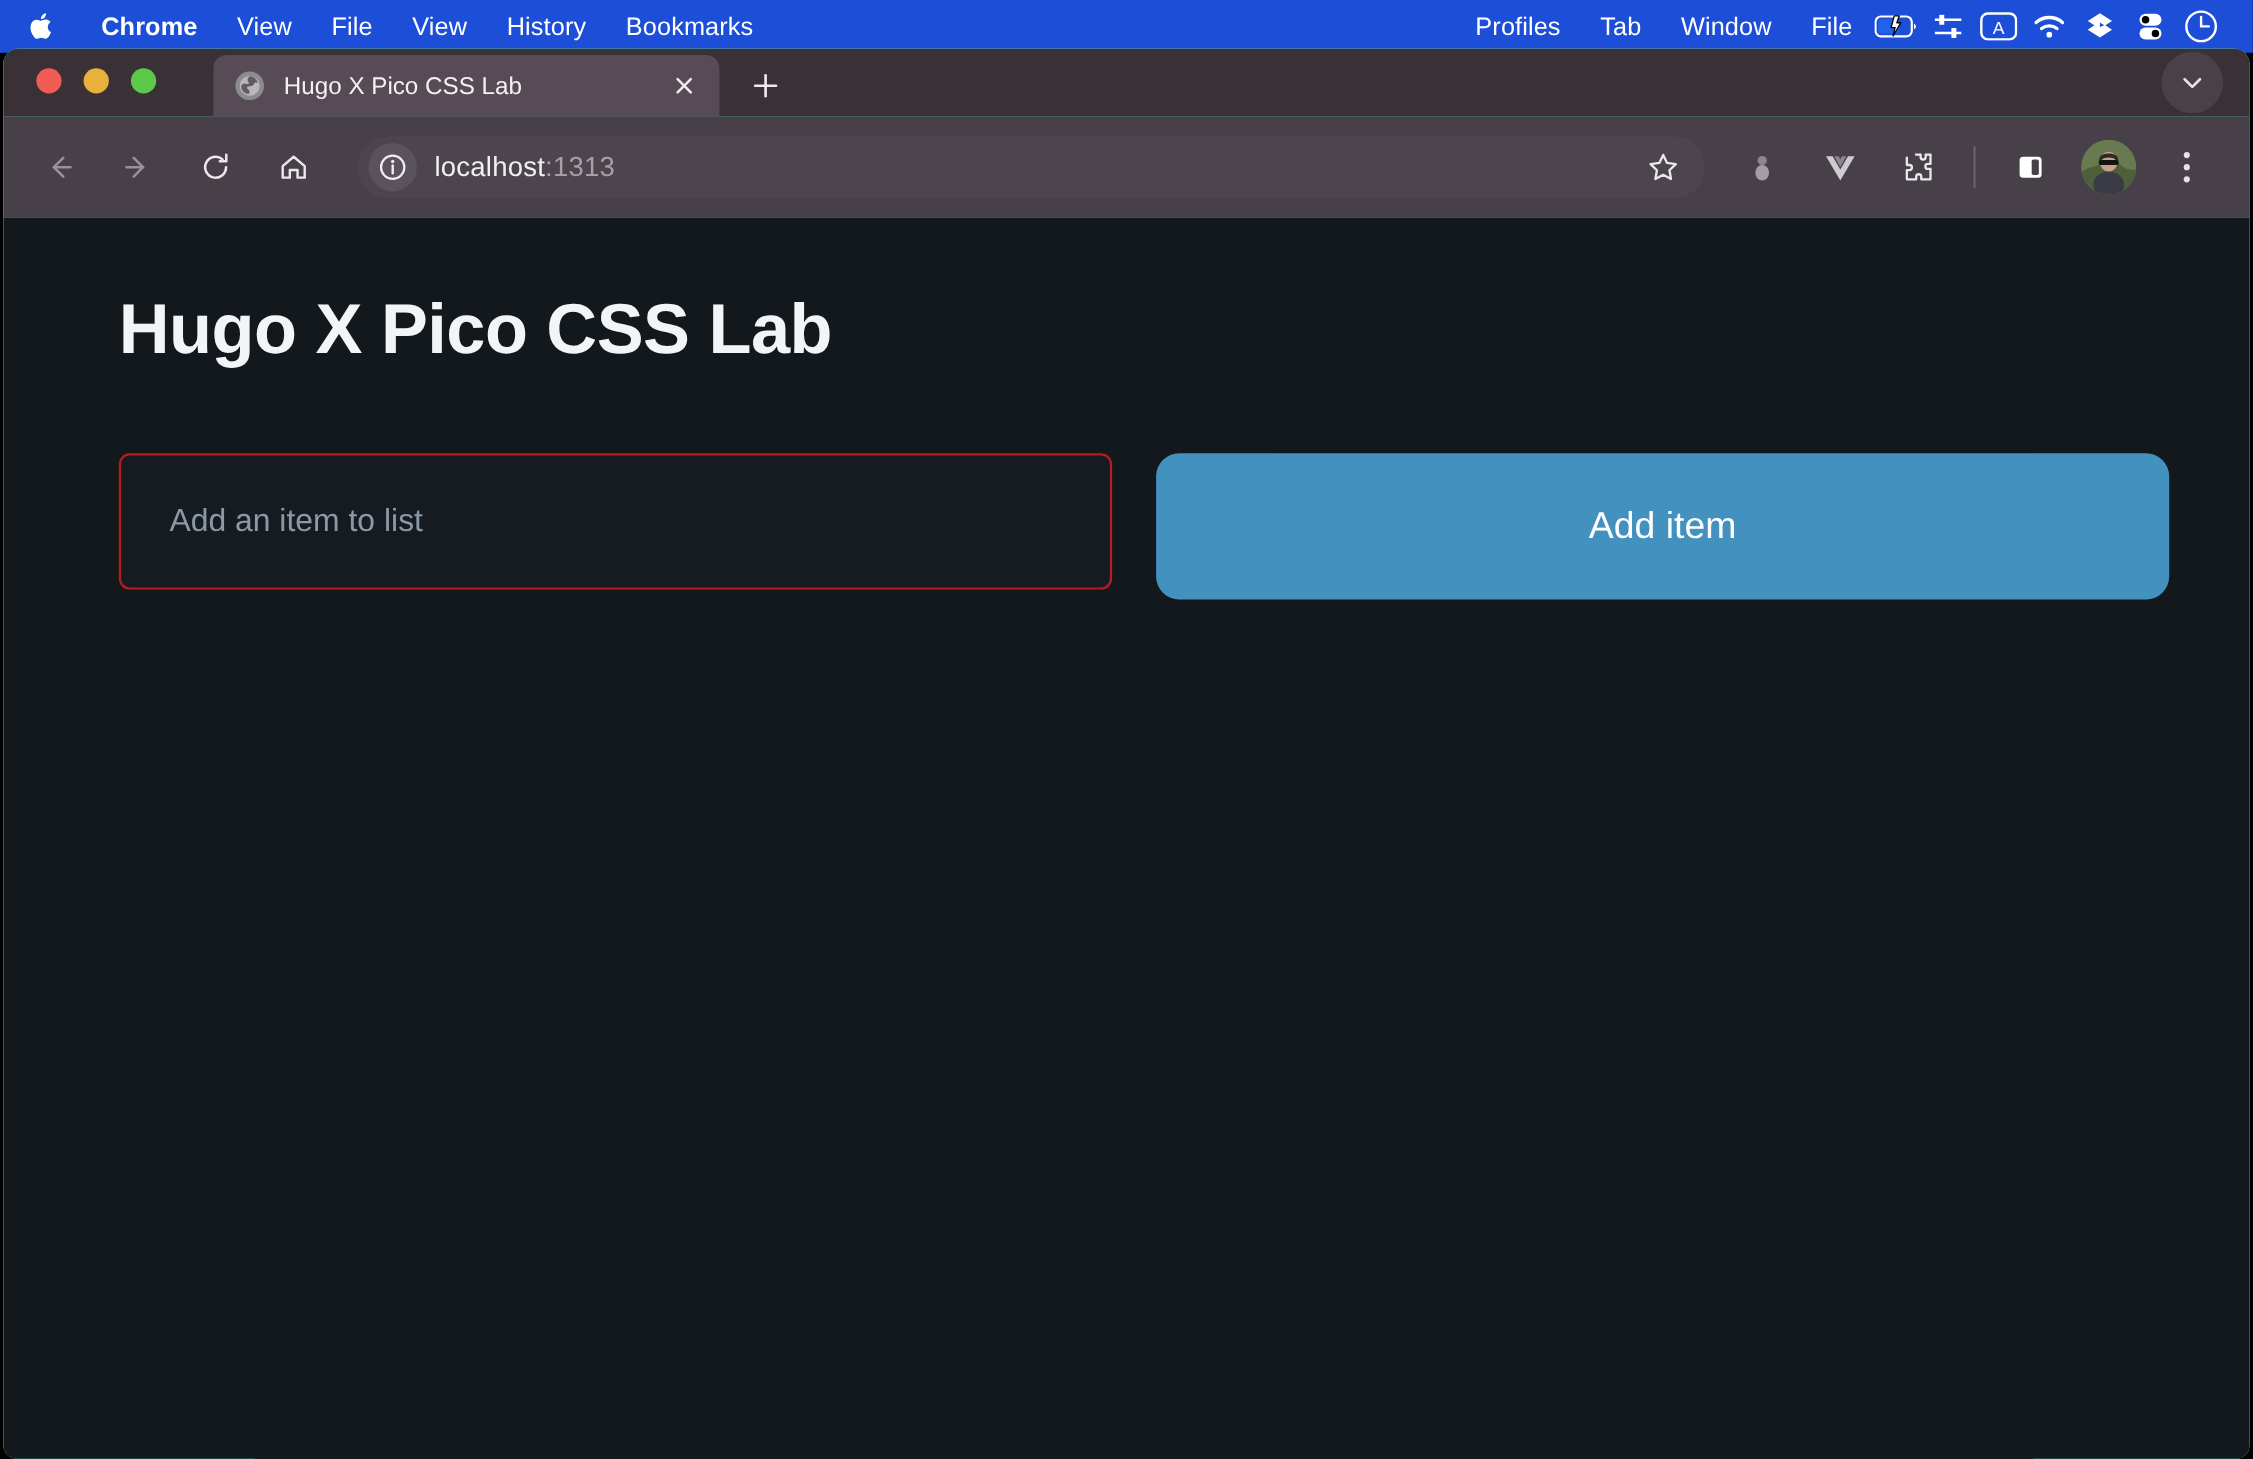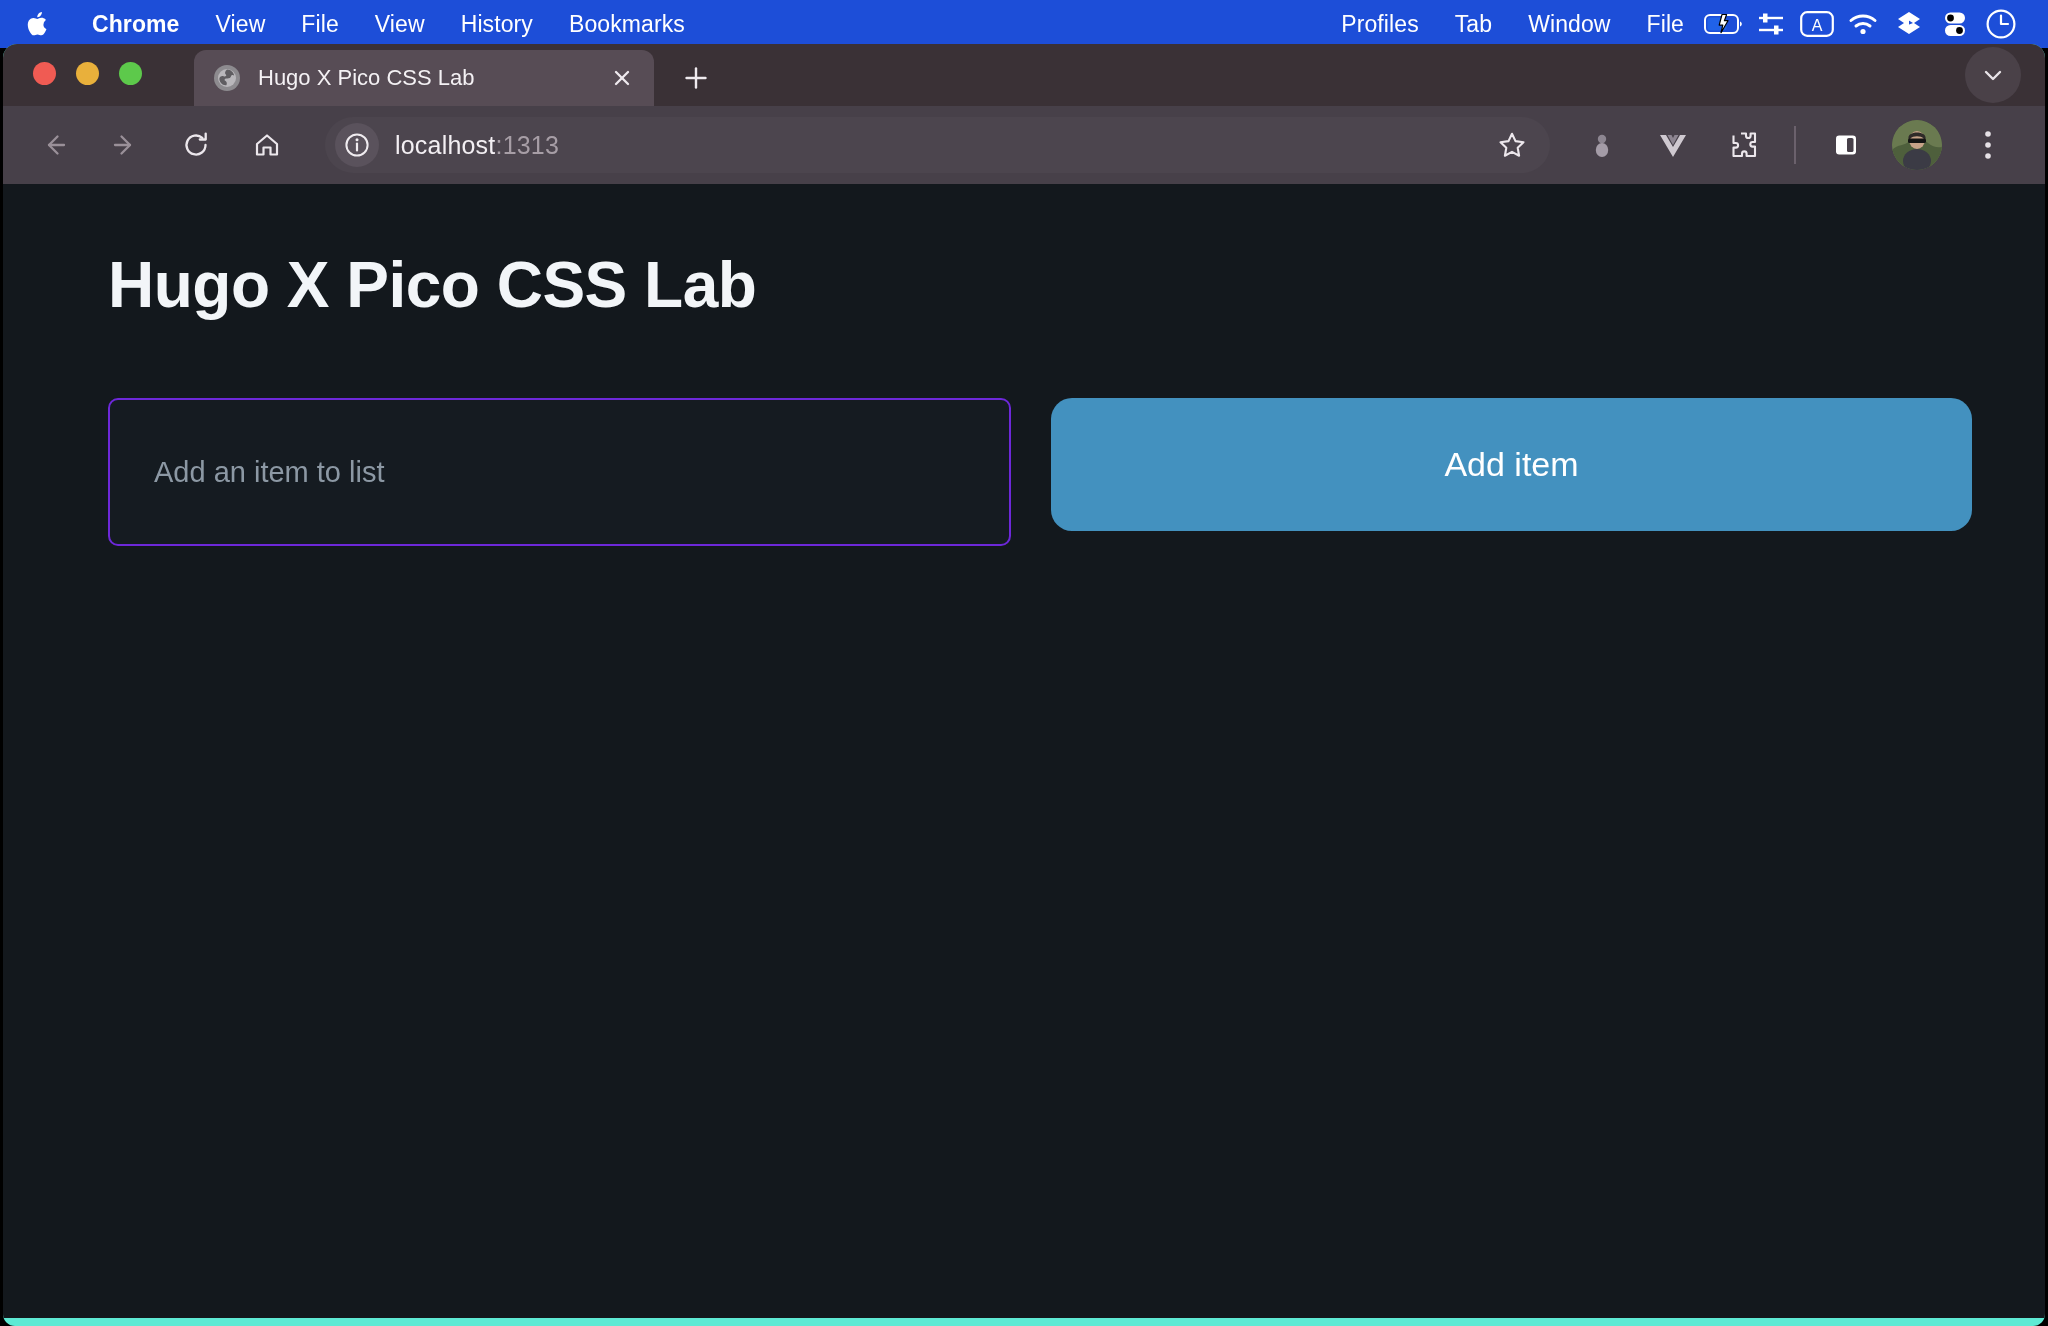--- a/index.html
+++ b/index.html
@@ -106,21 +106,21 @@
   }
   .tabstrip-chevron {
     width: 56px; height: 56px; border-radius: 50%;
     background: #4a4148;
     display: flex; align-items: center; justify-content: center;
     color: #e8e3e8;
   }
 
   
   .toolbar {
-    height: 78px;
+    height: 92px;
     background: #474049;
     display: flex; align-items: center;
     padding: 0 22px 0 16px;
     gap: 1px;
   }
   .tb-btn {
     width: 58px; height: 58px; border-radius: 50%;
     display: flex; align-items: center; justify-content: center;
     color: #ece7ec; flex: 0 0 auto;
     margin: 0 6px;
@@ -180,23 +180,23 @@
     color: #f2f5f8;
     letter-spacing: -0.5px;
   }
   .form-row {
     display: flex;
     gap: 40px;
     padding: 0 73px 0 105px;
   }
   .item-input {
     flex: 0 0 903px;
-    height: 148px;
+    height: 124px;
     background: #151b21;
-    border: 2px solid #6d28d9;
+    border: 2px solid #b91c1c;
     border-radius: 10px;
     color: #8e9aa6;
     font-size: 29px;
     font-family: "Liberation Sans", sans-serif;
     padding: 0 44px;
     outline: none;
   }
   .item-input::placeholder { color: #8c98a4; opacity: 1; }
   .add-btn {
     flex: 1;

